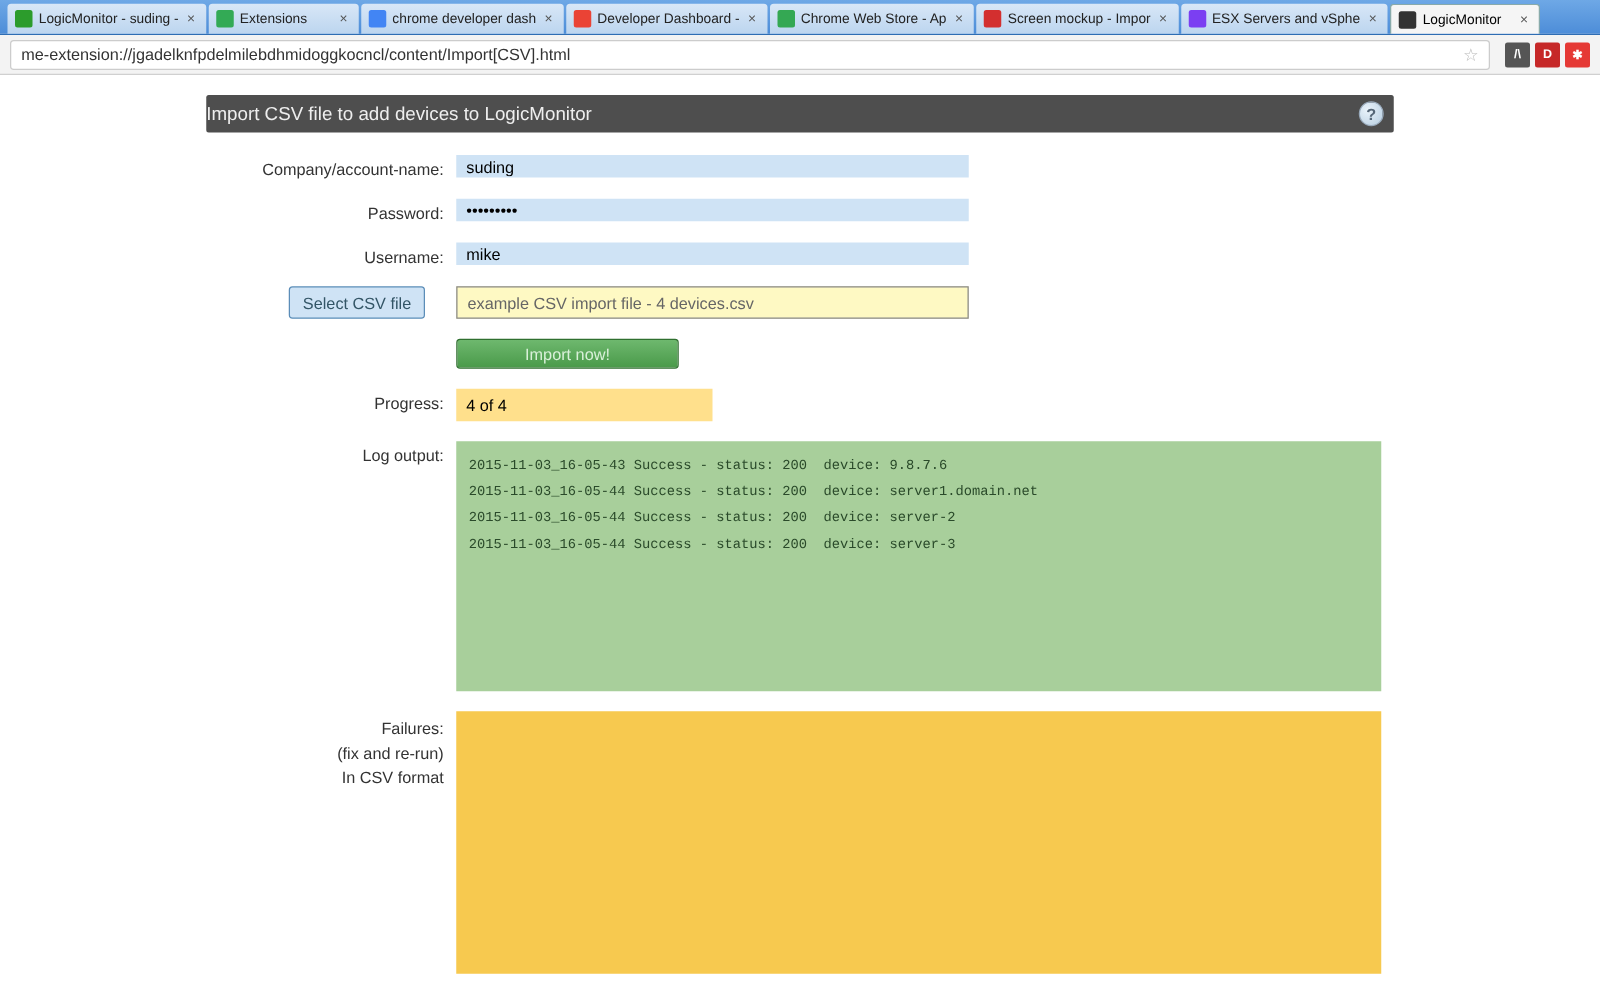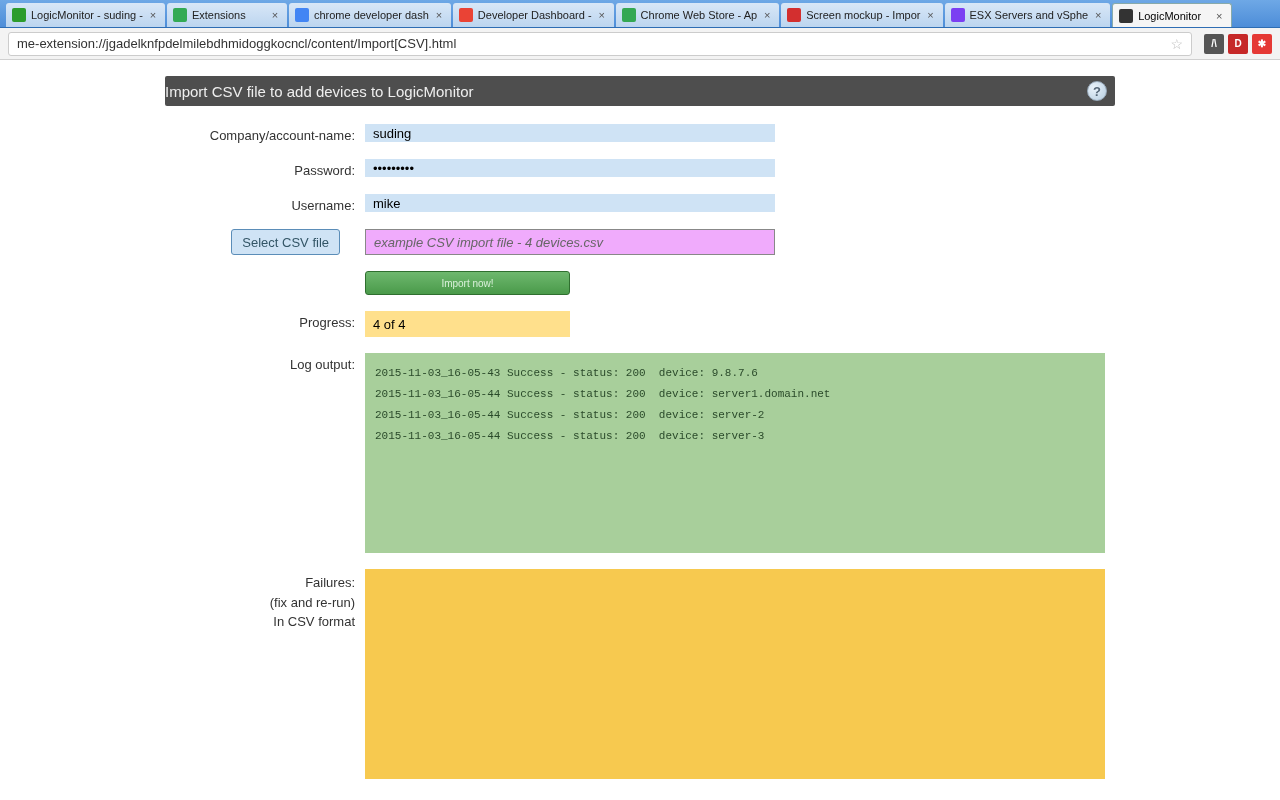--- a/index.html
+++ b/index.html
@@ -176,37 +176,36 @@
     padding: 0 10px;
     font-size: 13px;
     color: #2a5;
     color: #356;
     margin-right: 15px;
     cursor: pointer;
   }
   .file-name {
     width: 410px;
     height: 26px;
-    background: #f0abfc;
+    background: #fef9c3;
     border: 1px solid #888;
     padding: 0 8px;
     display: flex; align-items: center;
     font-size: 13px;
     color: #666;
-    font-style: italic;
   }
 
   .import-btn {
-    width: 205px;
+    width: 178px;
     height: 24px;
     background: linear-gradient(#6eb86e, #4a9a4a);
     border: 1px solid #2f6f2f;
     border-radius: 3px;
     color: #d9f0d9;
-    font-size: 10px;
+    font-size: 13px;
     cursor: pointer;
   }
 
   .progress-box {
     width: 205px;
     height: 26px;
     background: #ffe08c;
     padding: 0 8px;
     display: flex; align-items: center;
     font-size: 13px;

